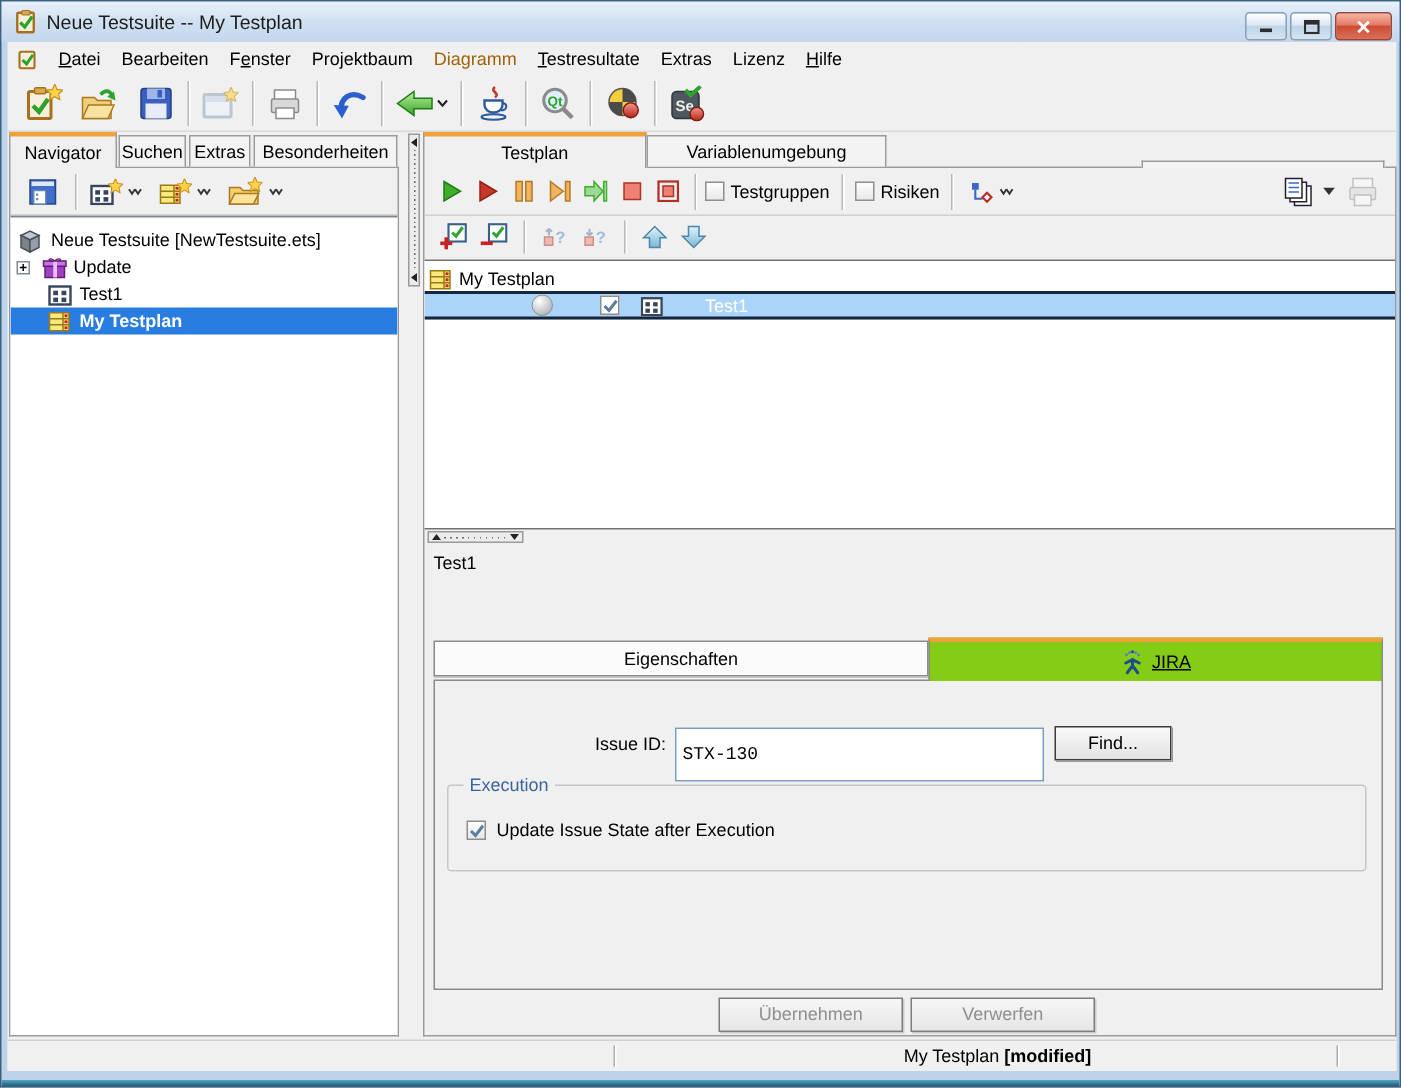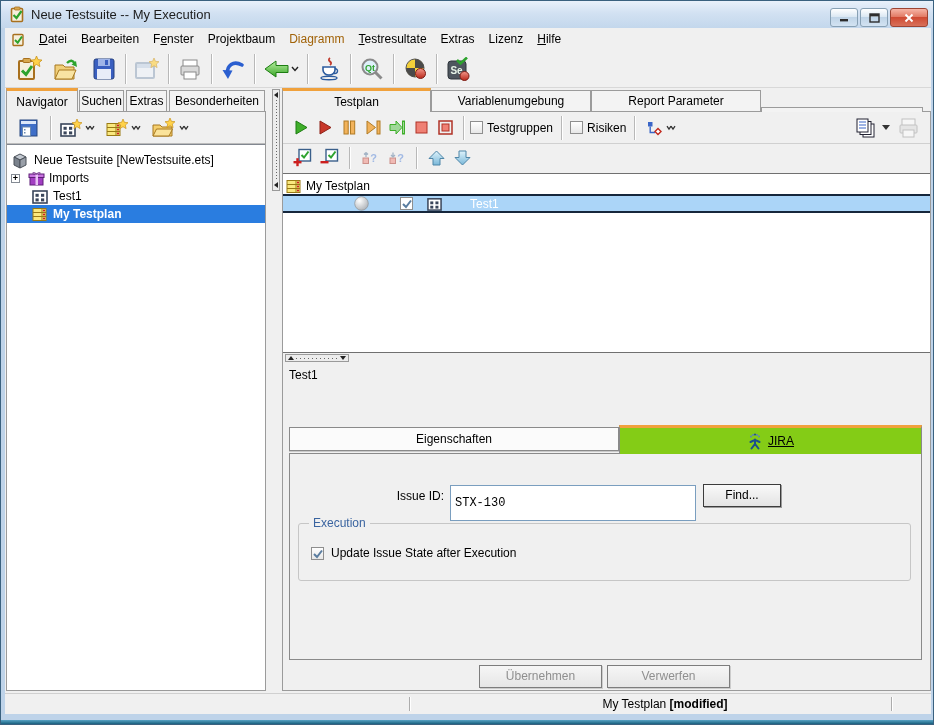--- a/index.html
+++ b/index.html
@@ -114,21 +114,21 @@
         </symbol>
     </defs>
   </svg>
 
   <div class="titlebar">
     <svg width="17" height="17" style="position:absolute;left:8px;top:5px">
         <rect x="2.5" y="2.5" width="11" height="13" rx="1" fill="#f6efdc" stroke="#a8701e" stroke-width="1.6"></rect>
         <rect x="5.5" y="1" width="5.5" height="3" rx="0.8" fill="#d8a84e" stroke="#a8701e" stroke-width="0.8"></rect>
         <polyline points="4.5,9 7.5,12 12.5,5" stroke="#2da32d" stroke-width="2.2" fill="none"></polyline>
       </svg>
-    <span class="title-text">Neue Testsuite -- My Execution</span>
+    <span class="title-text">Neue Testsuite -- My Testplan</span>
     <div class="wbtn" style="left:829px;width:28px;">
       <svg width="10" height="9">
           <rect x="1" y="6" width="8" height="2.4" fill="#2d2d2d"></rect>
         </svg>
     </div>
     <div class="wbtn" style="left:859px;width:28px;">
       <svg width="11" height="10">
           <rect x="1" y="1" width="9" height="8" fill="none" stroke="#2d2d2d" stroke-width="1.4"></rect>
           <rect x="1" y="1" width="9" height="2.4" fill="#2d2d2d"></rect>
         </svg>
@@ -319,21 +319,21 @@
             <span style="margin-left:5px">Neue Testsuite [NewTestsuite.ets]</span>
           </div>
           <div class="trow" style="top:24px;">
             <div class="expander" style="margin-left:4px">+</div>
             <svg width="17" height="16" style="margin-left:8px">
                 <rect x="2" y="7" width="13" height="8" fill="#a23ec2" stroke="#5f1f78"></rect>
                 <rect x="1" y="4" width="15" height="3.5" fill="#c873e0" stroke="#5f1f78"></rect>
                 <rect x="7.5" y="4" width="2.5" height="11" fill="#e9c2f5"></rect>
                 <path d="M8.5 4 c-3.5-3.5 -6.5 0.5 0 0 c6.5 0.5 3.5-3.5 0 0" fill="#e9c2f5" stroke="#5f1f78" stroke-width="0.8"></path>
               </svg>
-            <span style="margin-left:4px">Imports</span>
+            <span style="margin-left:4px">Update</span>
           </div>
           <div class="trow" style="top:42px;">
             <svg width="16" height="16" style="margin-left:25px">
                 <use href="#sym-grid"></use>
               </svg>
             <span style="margin-left:5px">Test1</span>
           </div>
           <div class="trow sel" style="top:60px;">
             <svg width="16" height="16" style="margin-left:25px">
                 <use href="#sym-plan"></use>
@@ -351,23 +351,20 @@
     </div>
 
     <div style="position:absolute;left:277px;top:60px;width:649px;height:603px;">
       <div class="rtabs" style="left:0;width:100%;">
         <div class="tabline"></div>
         <div class="panel-tab sel" style="left:0;width:149px;top:0;height:24px;">
             <span>Testplan</span>
           </div>
         <div class="panel-tab" style="left:149px;width:160px;top:2px;height:21px;">
             <span>Variablenumgebung</span>
-          </div>
-        <div class="panel-tab" style="left:309px;width:170px;top:2px;height:21px;">
-            <span>Report Parameter</span>
           </div>
         <div class="panel-tab" style="left:479px;width:162px;top:19px;height:21px;">
             <span>Dokumentation</span>
           </div>
       </div>
       <div class="body-box" style="top:24px;">
 
         <div class="mini-toolbar" style="top:0;height:31px;border-bottom:1px solid #d0d0d0;padding:0 8px 0 6px;">
           <div class="ibtn" style="width:24px;height:26px;">
               <svg width="15" height="15">

